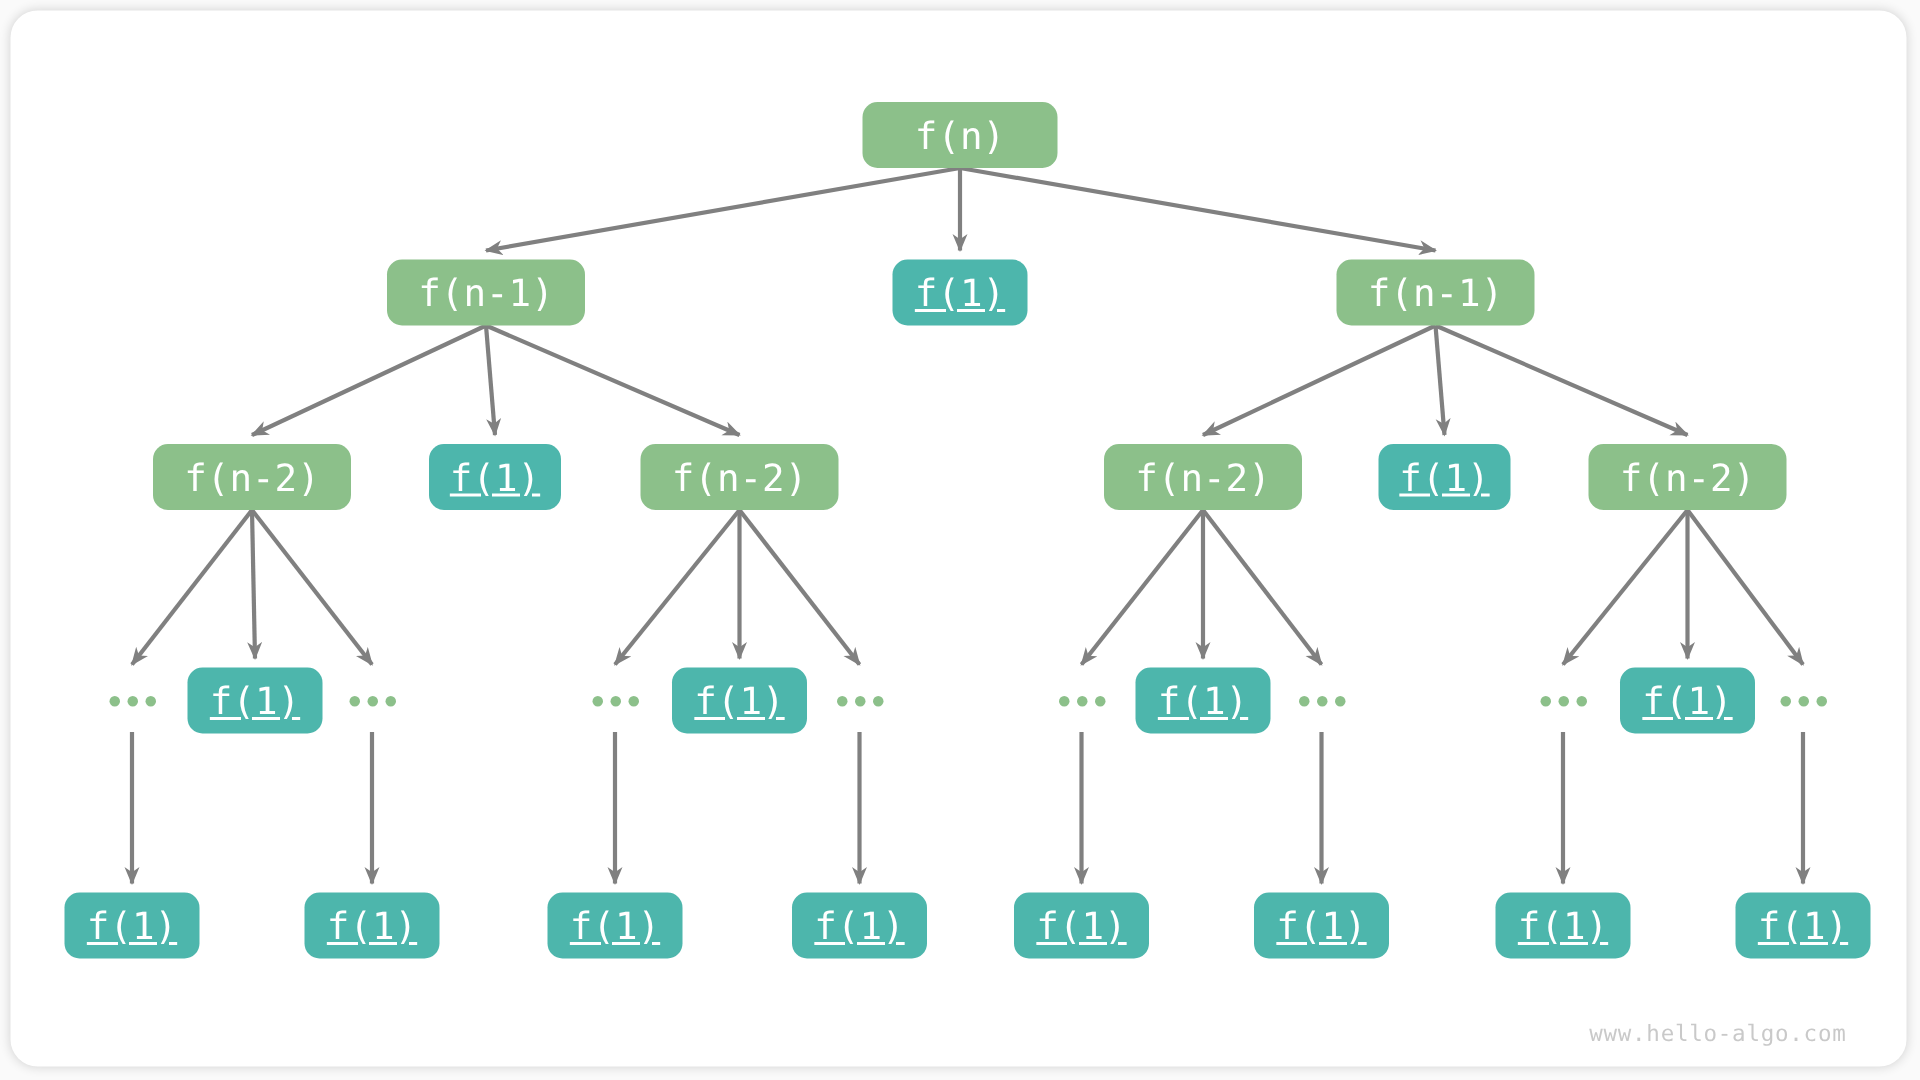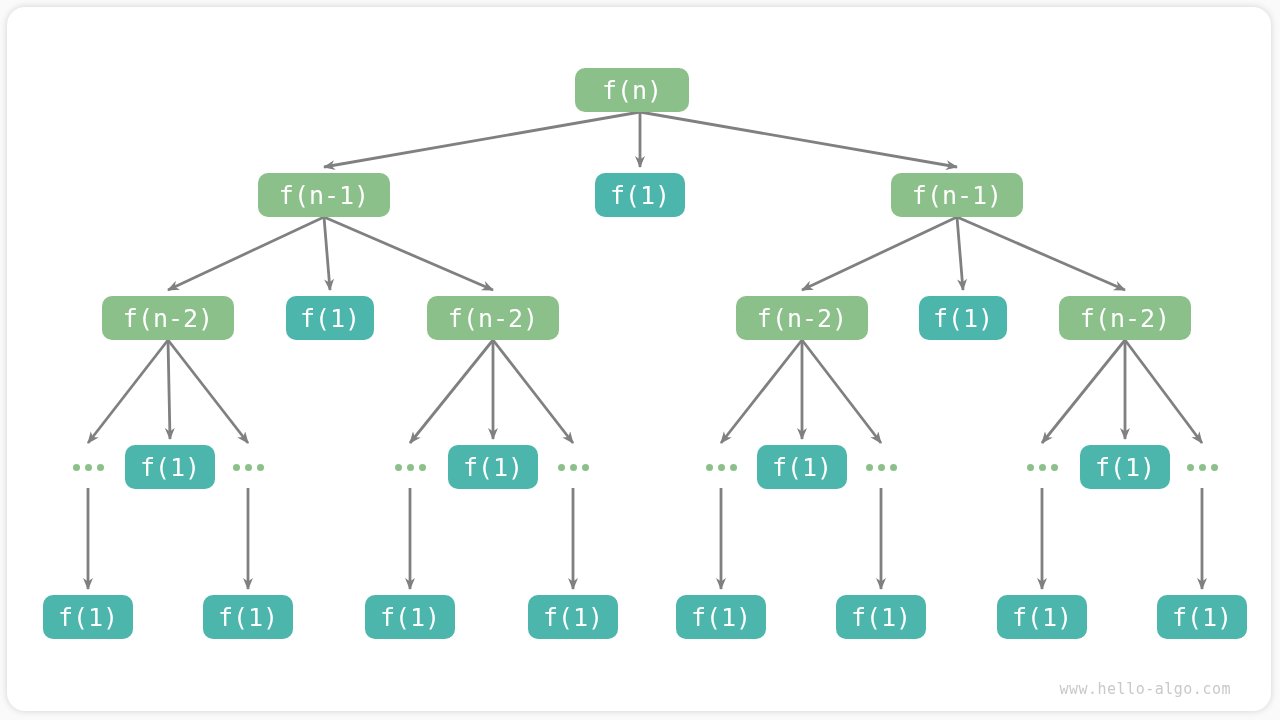--- a/index.html
+++ b/index.html
@@ -35,21 +35,21 @@
     display: flex;
     align-items: center;
     justify-content: center;
     color: #ffffff;
     font-size: 25px;
     line-height: 1;
     border-radius: 10px;
     white-space: nowrap;
   }
   .node.green { background: var(--green, #8CC08A); }
-  .node.teal  { background: var(--teal, #4DB6AC); }
+  .node.teal  { background: var(--teal, #4DB6AC); text-decoration: underline; }
   .dots {
     position: absolute;
     display: flex;
     gap: 5px;
     align-items: center;
   }
   .dot {
     width: 7px; height: 7px;
     border-radius: 50%;
     background: var(--green, #8CC08A);
@@ -107,21 +107,21 @@
       <line x1="410" y1="488" x2="410" y2="589" class="edge" marker-end="url(#arrowhead)"></line>
       <line x1="573" y1="488" x2="573" y2="589" class="edge" marker-end="url(#arrowhead)"></line>
       <line x1="721" y1="488" x2="721" y2="589" class="edge" marker-end="url(#arrowhead)"></line>
       <line x1="881" y1="488" x2="881" y2="589" class="edge" marker-end="url(#arrowhead)"></line>
       <line x1="1042" y1="488" x2="1042" y2="589" class="edge" marker-end="url(#arrowhead)"></line>
       <line x1="1202" y1="488" x2="1202" y2="589" class="edge" marker-end="url(#arrowhead)"></line>
     </g>
 </svg>
 
 <div id="nodes-layer">
-    <div class="node green" style="left: 575px; top: 68px; width: 114px; height: 44px;">f(n)</div>
+    <div class="node green" style="left: 575px; top: 68px; width: 130px; height: 44px;">f(n)</div>
     <div class="node green" style="left: 258px; top: 173px; width: 132px; height: 44px;">f(n-1)</div>
     <div class="node teal" style="left: 595px; top: 173px; width: 90px; height: 44px;">f(1)</div>
     <div class="node green" style="left: 891px; top: 173px; width: 132px; height: 44px;">f(n-1)</div>
     <div class="node green" style="left: 102px; top: 296px; width: 132px; height: 44px;">f(n-2)</div>
     <div class="node teal" style="left: 286px; top: 296px; width: 88px; height: 44px;">f(1)</div>
     <div class="node green" style="left: 427px; top: 296px; width: 132px; height: 44px;">f(n-2)</div>
     <div class="node green" style="left: 736px; top: 296px; width: 132px; height: 44px;">f(n-2)</div>
     <div class="node teal" style="left: 919px; top: 296px; width: 88px; height: 44px;">f(1)</div>
     <div class="node green" style="left: 1059px; top: 296px; width: 132px; height: 44px;">f(n-2)</div>
     <div class="dots" style="left: 72.5px; top: 463.5px;">

